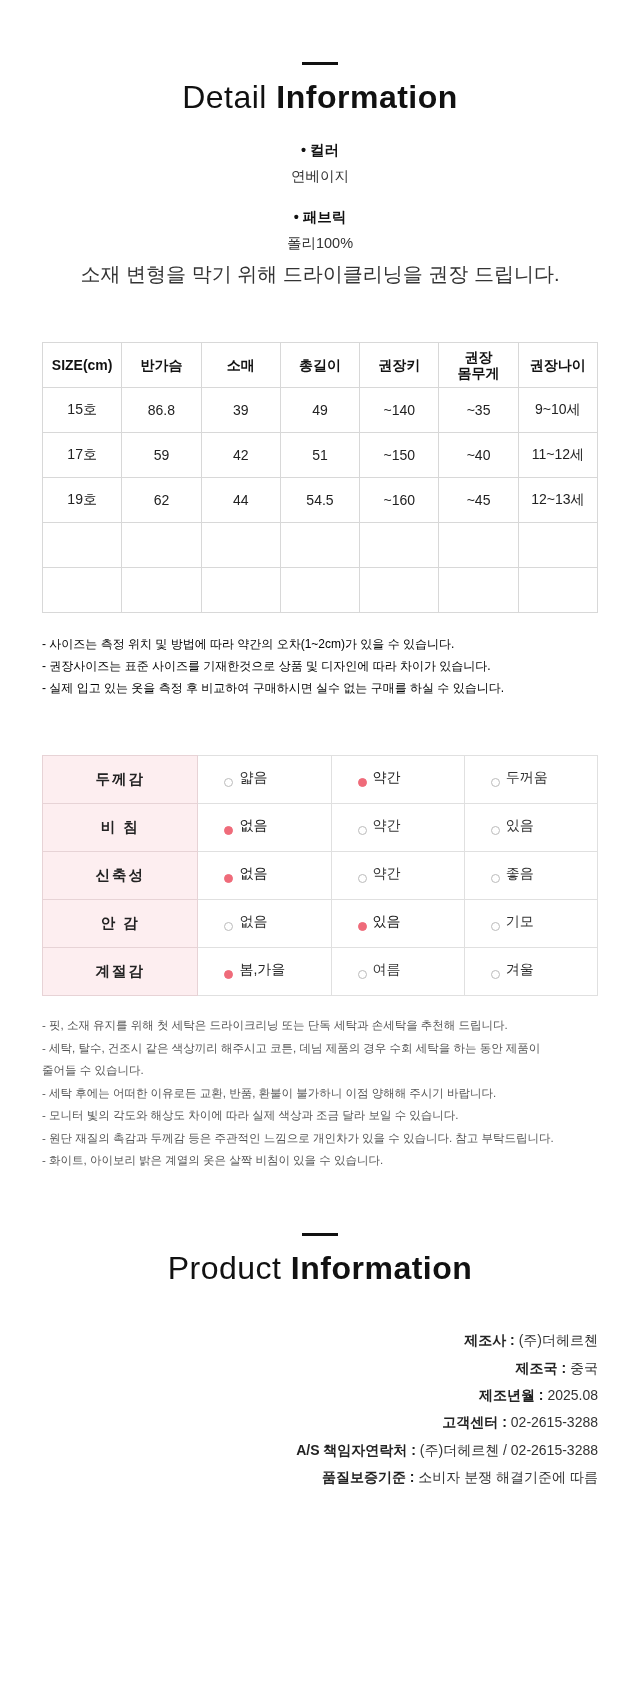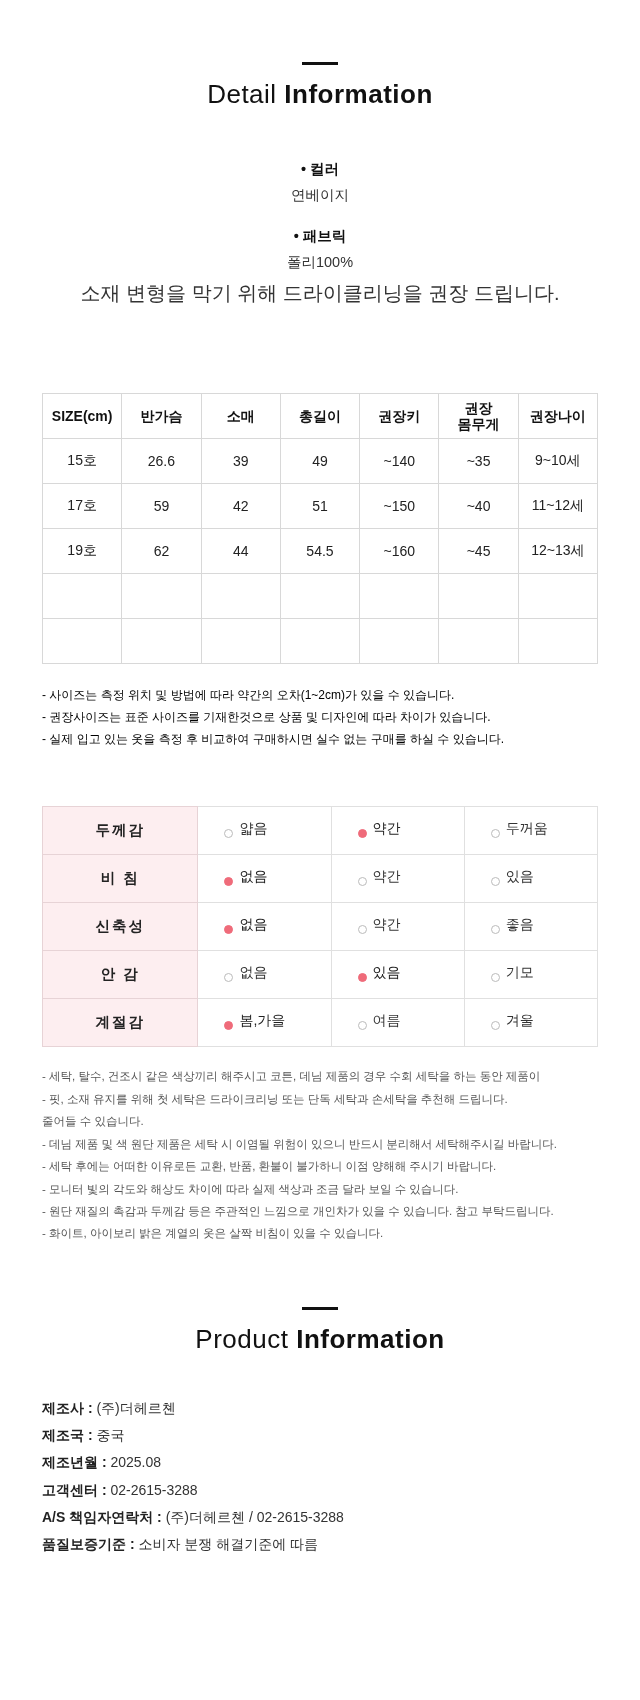--- a/index.html
+++ b/index.html
@@ -26,51 +26,51 @@
     text-align: center;
     padding-top: 62px;
   }
   .head-rule {
     width: 36px;
     height: 3px;
     background: #111111;
     margin: 0 auto 14px auto;
   }
   .head-title {
-    font-size: 26px;
+    font-size: 32px;
     letter-spacing: 0.5px;
     color: #111111;
     font-weight: 300;
   }
   .head-title .strong {
     font-weight: 700;
   }
 
   
   .intro {
     text-align: center;
-    margin-top: 48px;
+    margin-top: 23px;
     line-height: 1.55;
   }
   .intro-label {
     font-size: 14.5px;
     font-weight: 700;
     color: #111111;
     margin-top: 18px;
   }
   .intro-label:first-child { margin-top: 0; }
   .intro-value {
     font-size: 14.5px;
     color: #333333;
     margin-top: 4px;
   }
   .intro-value.wide { font-size: 20px; }
 
   
-  .size-table-wrap { margin-top: 84px; }
+  .size-table-wrap { margin-top: 52px; }
   table.size-table {
     width: 100%;
     border-collapse: collapse;
     table-layout: fixed;
   }
   table.size-table th,
   table.size-table td {
     border: 1px solid #d8d8d8;
     height: 45px;
     text-align: center;
@@ -145,21 +145,21 @@
   
   .care-notes {
     margin-top: 18px;
     font-size: 11.5px;
     color: #555555;
     line-height: 1.95;
   }
 
   
   .product-info {
-    text-align: left;
+    text-align: right;
     margin-top: 40px;
     line-height: 1.95;
   }
   .product-info div {
     font-size: 14px;
     font-weight: 700;
     color: #222222;
   }
   .product-info .val { font-weight: 400; color: #333333; }
 </style>
@@ -190,21 +190,21 @@
           <th>소매</th>
           <th>총길이</th>
           <th>권장키</th>
           <th><span>권장</span><br><span>몸무게</span></th>
           <th>권장나이</th>
         </tr>
       </thead>
       <tbody>
         <tr>
           <td>15호</td>
-          <td>26.6</td>
+          <td>86.8</td>
           <td>39</td>
           <td>49</td>
           <td>~140</td>
           <td>~35</td>
           <td>9~10세</td>
         </tr>
         <tr>
           <td>17호</td>
           <td>59</td>
           <td>42</td>
@@ -326,24 +326,23 @@
           <td><span class="opt">
                 <span class="radio"></span>
                 <span class="opt-label">겨울</span>
               </span></td>
         </tr>
       </tbody>
     </table>
   </div>
 
   <div class="care-notes">
+    <div>- 핏, 소재 유지를 위해 첫 세탁은 드라이크리닝 또는 단독 세탁과 손세탁을 추천해 드립니다.</div>
     <div>- 세탁, 탈수, 건조시 같은 색상끼리 해주시고 코튼, 데님 제품의 경우 수회 세탁을 하는 동안 제품이</div>
-    <div>- 핏, 소재 유지를 위해 첫 세탁은 드라이크리닝 또는 단독 세탁과 손세탁을 추천해 드립니다.</div>
     <div>  줄어들 수 있습니다.</div>
-    <div>- 데님 제품 및 색 원단 제품은 세탁 시 이염될 위험이 있으니 반드시 분리해서 세탁해주시길 바랍니다.</div>
     <div>- 세탁 후에는 어떠한 이유로든 교환, 반품, 환불이 불가하니 이점 양해해 주시기 바랍니다.</div>
     <div>- 모니터 빛의 각도와 해상도 차이에 따라 실제 색상과 조금 달라 보일 수 있습니다.</div>
     <div>- 원단 재질의 촉감과 두께감 등은 주관적인 느낌으로 개인차가 있을 수 있습니다. 참고 부탁드립니다.</div>
     <div>- 화이트, 아이보리 밝은 계열의 옷은 살짝 비침이 있을 수 있습니다.</div>
   </div>
 
   <div class="section-head">
     <div class="head-rule"></div>
     <div class="head-title"><span>Product </span><span class="strong">Information</span></div>
   </div>

